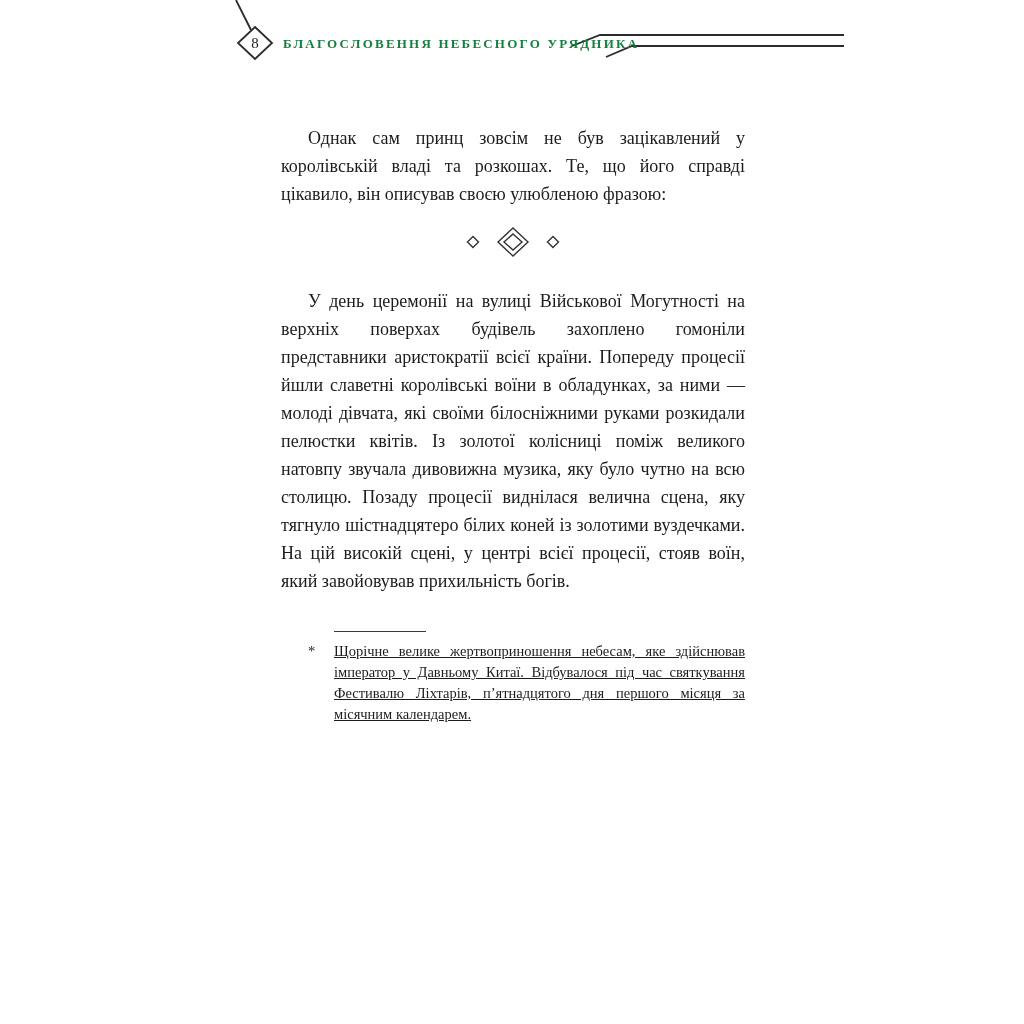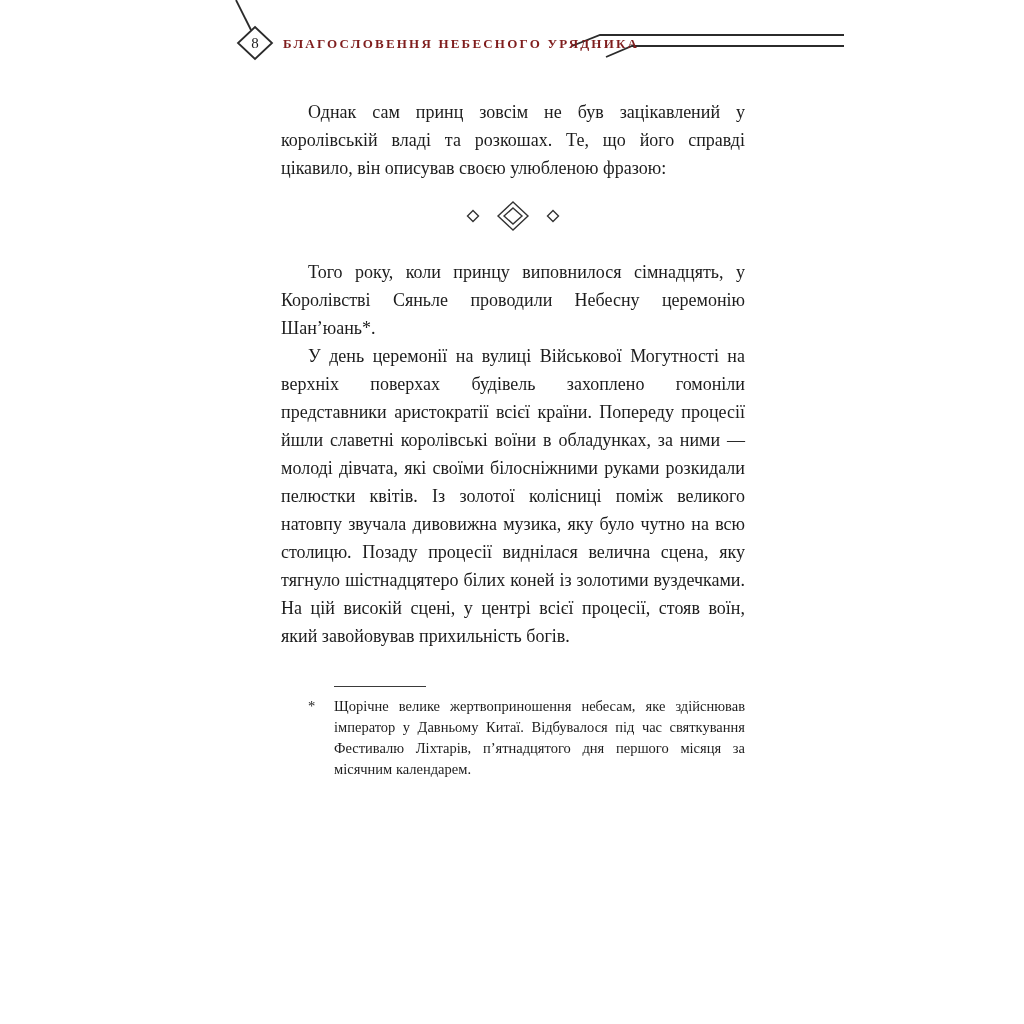--- a/index.html
+++ b/index.html
@@ -36,35 +36,36 @@
     line-height: 18px;
     color: #1c1c1c;
   }
   .header-title {
     position: absolute;
     left: 283px; top: 36px;
     font-size: 13px;
     font-weight: bold;
     letter-spacing: 2.2px;
     white-space: nowrap;
-    color: #7f1d1d;
+    color: #15803d;
   }
 
   
   .body-col {
     position: absolute;
     top: 98px;
     left: 281px;
     width: 464px;
   }
   .body-col p {
     font-size: 18px;
     line-height: 28px;
     text-align: justify;
     hyphens: auto;
+    margin-top: 26px;
     -webkit-hyphens: auto;
   }
   .body-col p.indent { text-indent: 27px; }
 
   
   .ornament {
     height: 38px;
     margin: 15px 0 23px 0;
     display: flex;
     justify-content: center;
@@ -90,20 +91,21 @@
     line-height: 21px;
   }
   .fn-marker {
     width: 26px;
     flex: none;
   }
   .fn-text {
     flex: 1;
     text-align: justify;
     hyphens: auto;
+    text-decoration: underline;
     -webkit-hyphens: auto;
   }
 </style>
 </head>
 <body>
 
 <div class="page">
 
   <header class="page-header">
     <svg class="deco" width="1024" height="70" viewBox="0 0 1024 70">
@@ -128,21 +130,20 @@
       <svg width="170" height="38" viewBox="0 0 170 38">
         <path d="M45,13.5 L50.5,19 L45,24.5 L39.5,19 Z" stroke="#333" stroke-width="1.4" fill="none"></path>
         <path d="M85,5 L100,19 L85,33 L70,19 Z" stroke="#333" stroke-width="1.4" fill="none"></path>
         <path d="M85,11 L94,19 L85,27 L76,19 Z" stroke="#333" stroke-width="1.4" fill="none"></path>
         <path d="M125,13.5 L130.5,19 L125,24.5 L119.5,19 Z" stroke="#333" stroke-width="1.4" fill="none"></path>
       </svg>
     </div>
 
 
 
-    <p class="indent">Того року, коли принцу виповнилося сімнадцять, у Королівстві Сяньле проводили Небесну церемонію Шан’юань*.</p>
 
     <p class="indent">У день церемонії на вулиці Військової Могутності на верхніх поверхах будівель захоплено гомоніли представники аристократії всієї країни. Попереду процесії йшли славетні королівські воїни в обладунках, за ними — молоді дівчата, які своїми білосніжними руками розкидали пелюстки квітів. Із золотої колісниці поміж великого натовпу звучала дивовижна музика, яку було чутно на всю столицю. Позаду процесії виднілася велична сцена, яку тягнуло шістнадцятеро білих коней із золотими вуздечками. На цій високій сцені, у центрі всієї процесії, стояв воїн, який завойовував прихильність богів.</p>
 
     <div class="footnote">
       <div class="footnote-rule"></div>
       <div class="footnote-row">
         <span class="fn-marker">*</span>
         <span class="fn-text">Щорічне велике жертвоприношення небесам, яке здійснював імператор у Давньому Китаї. Відбувалося під час святкування Фестивалю Ліхтарів, п’ятнадцятого дня першого місяця за місячним календарем.</span>
       </div>
     </div>

